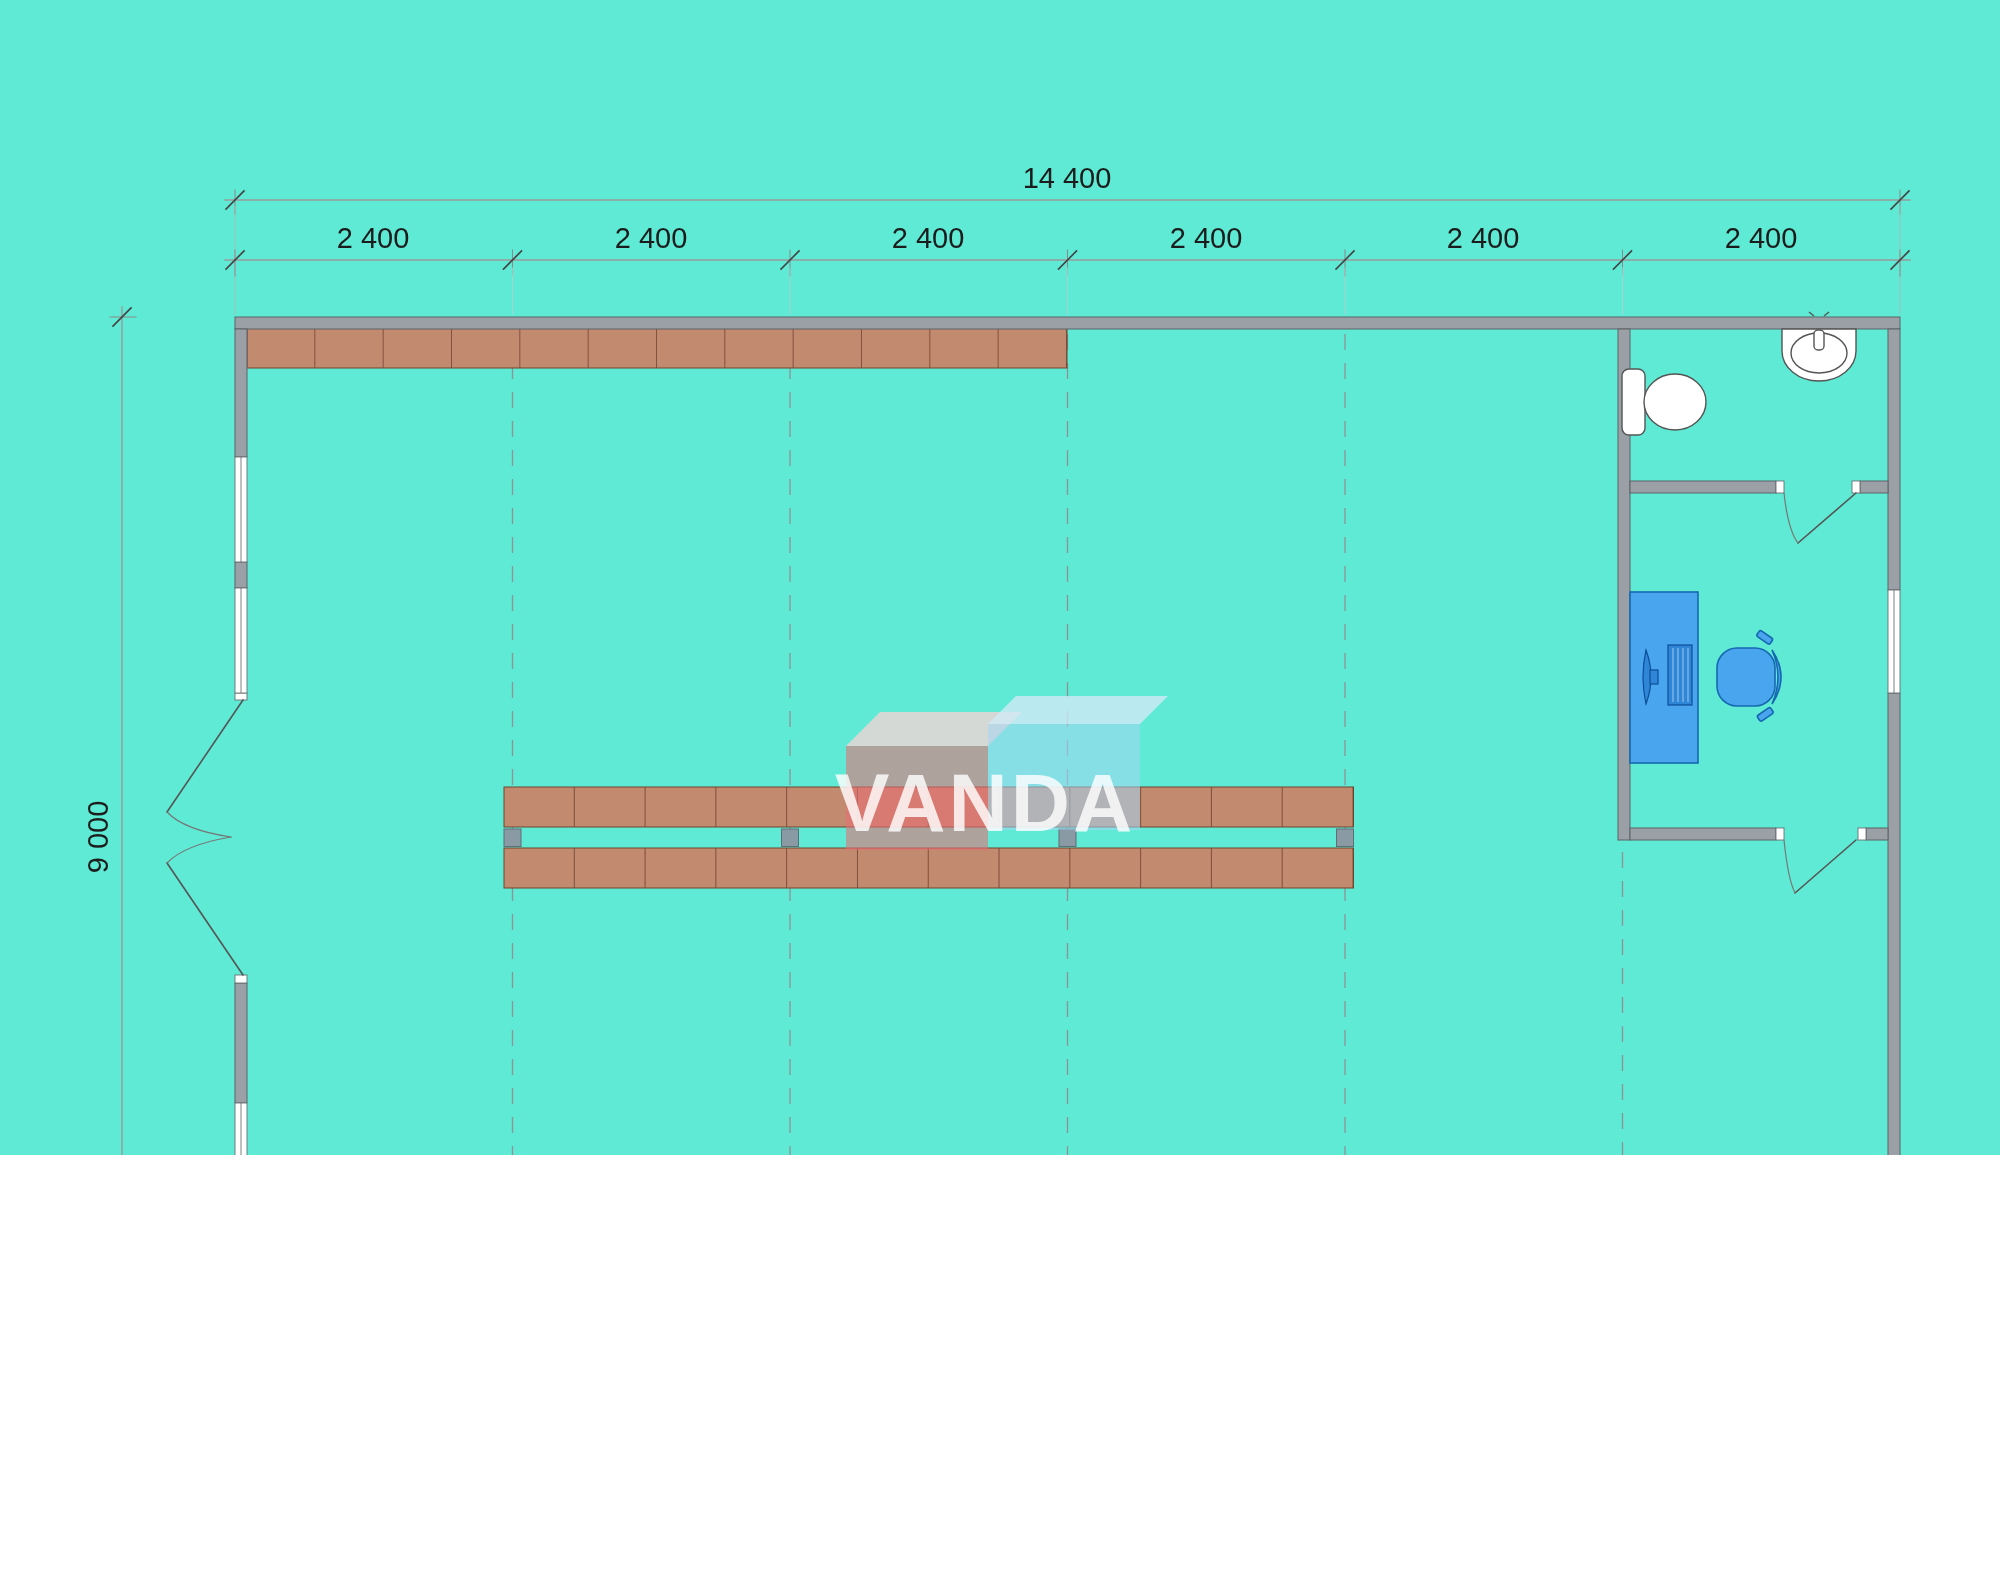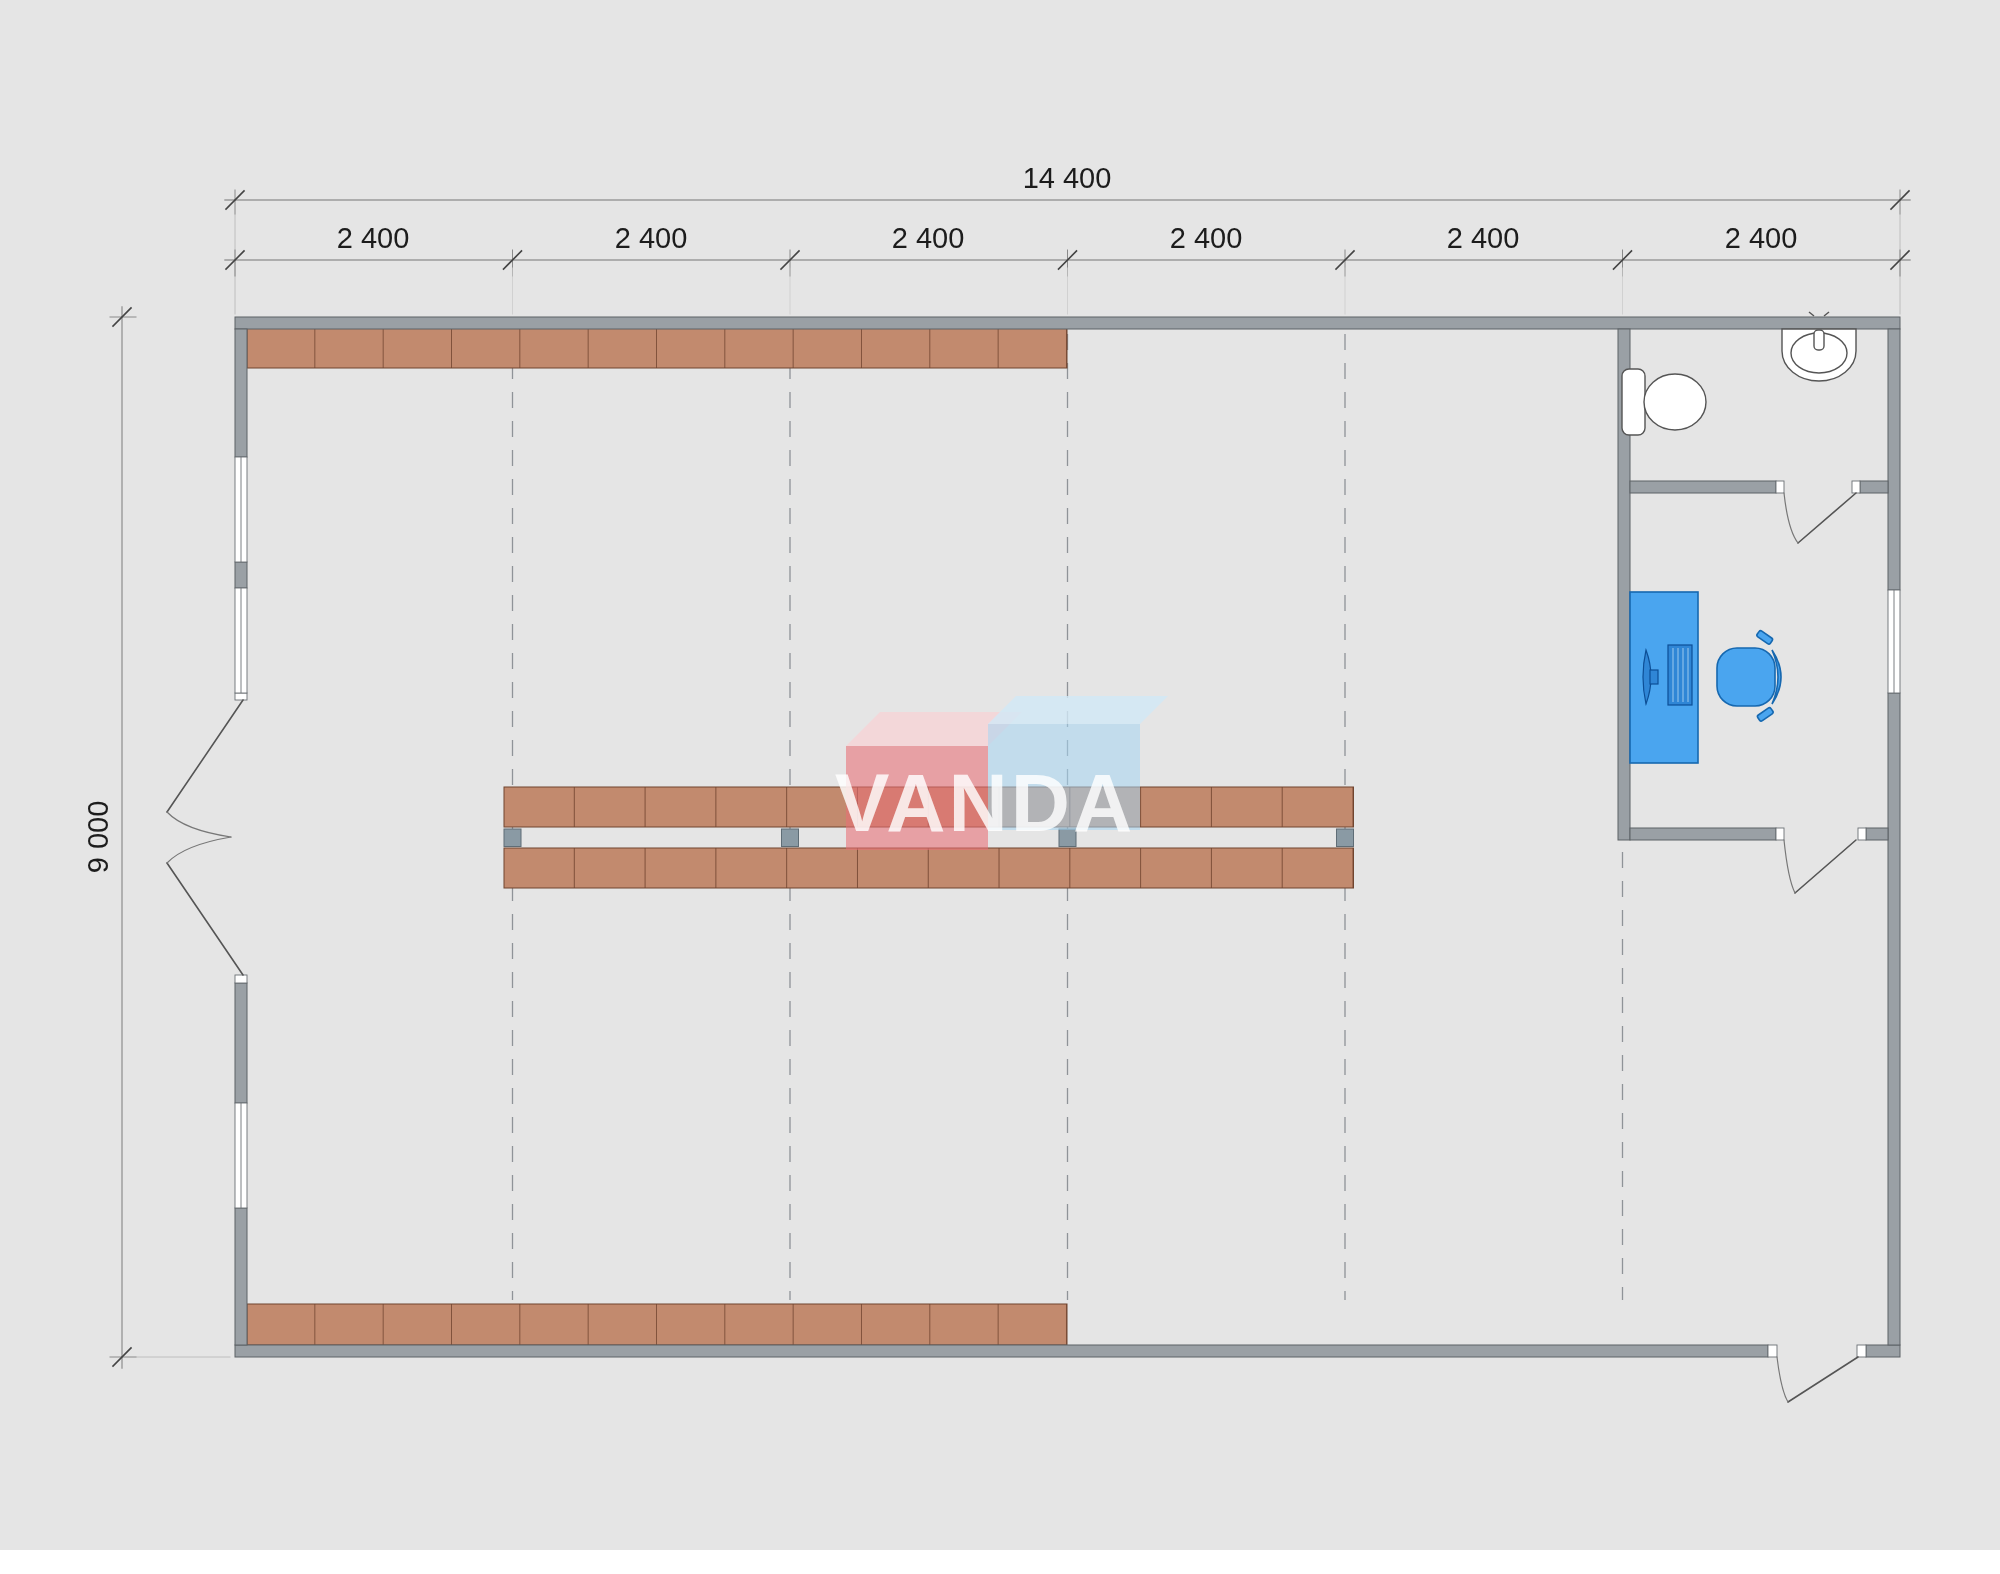--- a/index.html
+++ b/index.html
@@ -1,16 +1,16 @@
 <!DOCTYPE html>
 <html><head>
 <meta charset="utf-8">
 <style>
   html,body{margin:0;padding:0;background:#ffffff;}
-  .canvas{position:relative;width:2000px;height:1550px;background:#e5e5e5;overflow:hidden;
+  .canvas{position:relative;width:2000px;height:1155px;background:#5eead4;overflow:hidden;
           font-family:"Liberation Sans", sans-serif;}
   svg{display:block;}
   text.dim{font-family:"Liberation Sans", sans-serif;font-size:29px;fill:#1c1c1c;}
   text.wm{font-family:"Liberation Sans", sans-serif;font-size:82px;font-weight:bold;
           fill:rgba(255,255,255,0.82);letter-spacing:3px;}
 </style>
 </head>
 <body>
 
 <div class="canvas">

